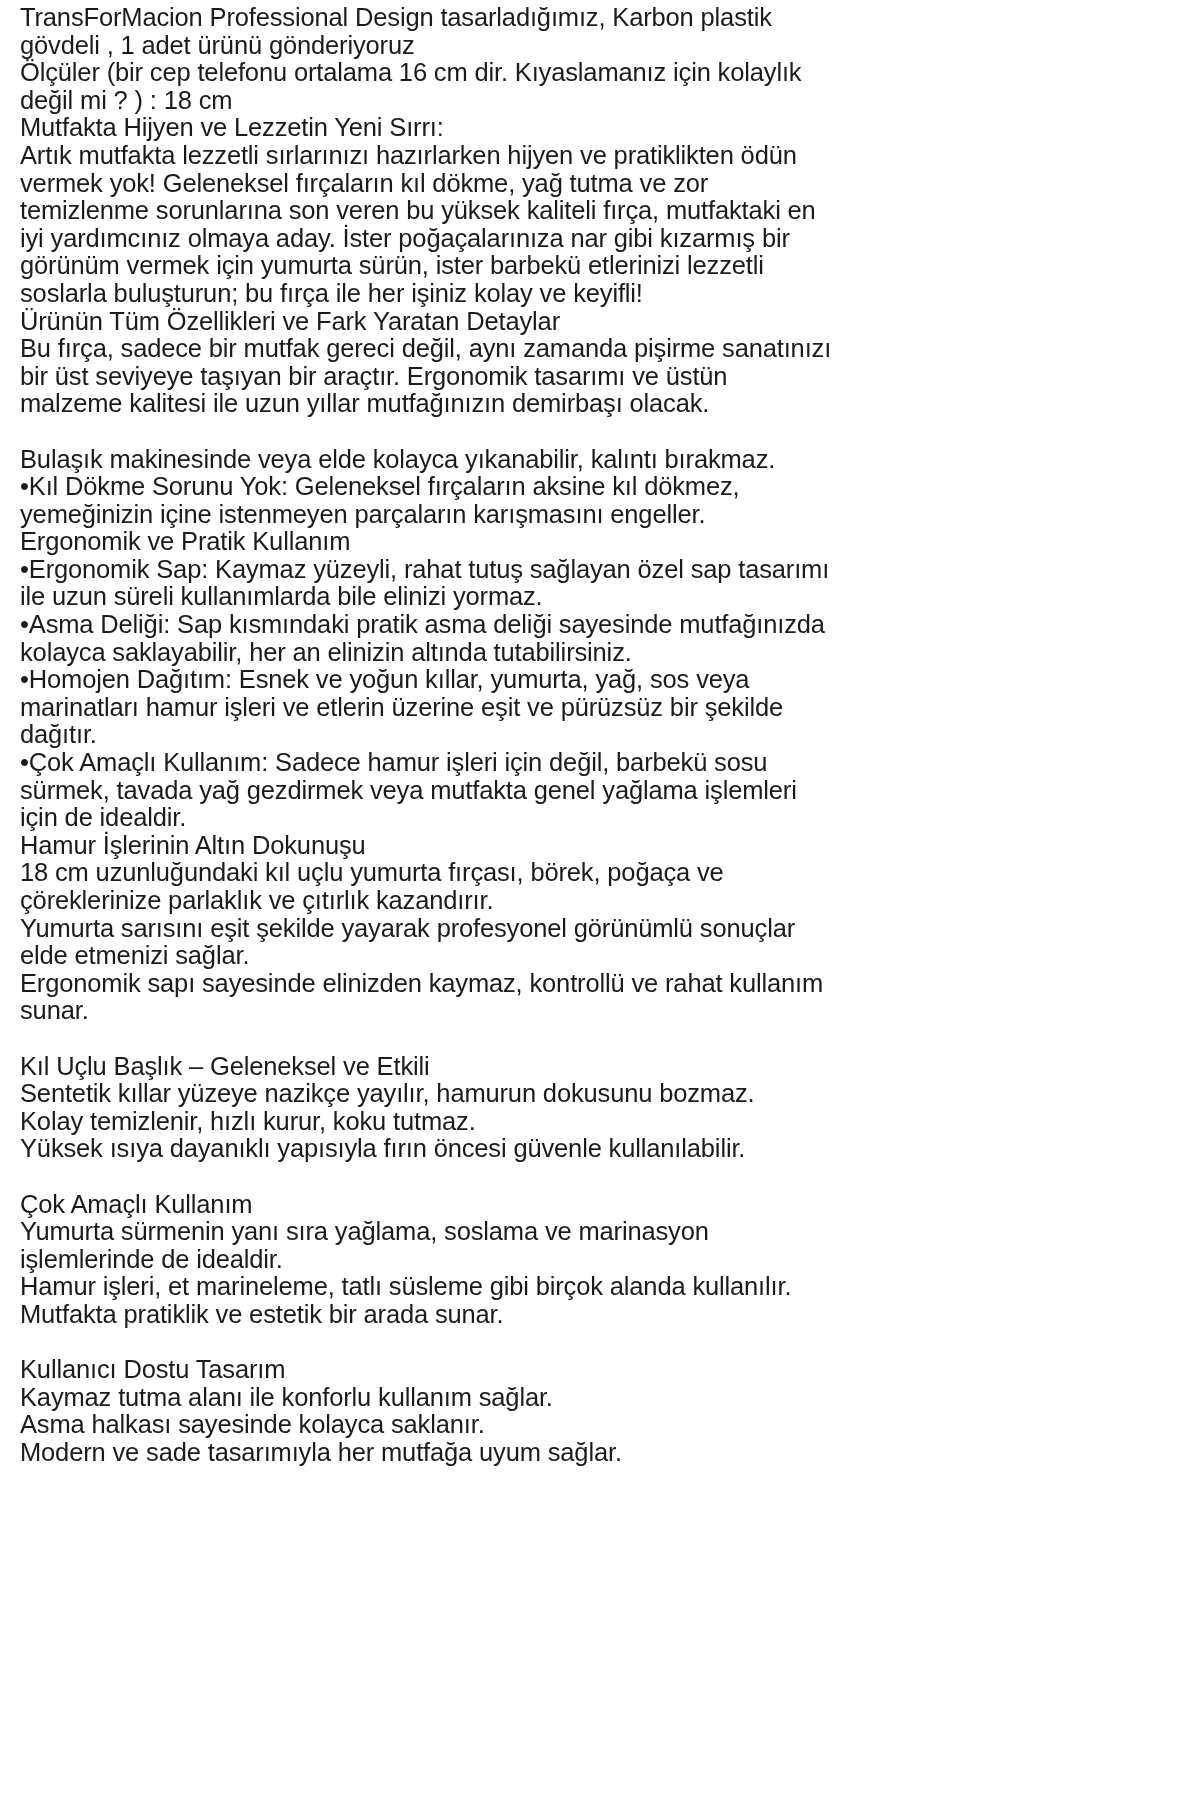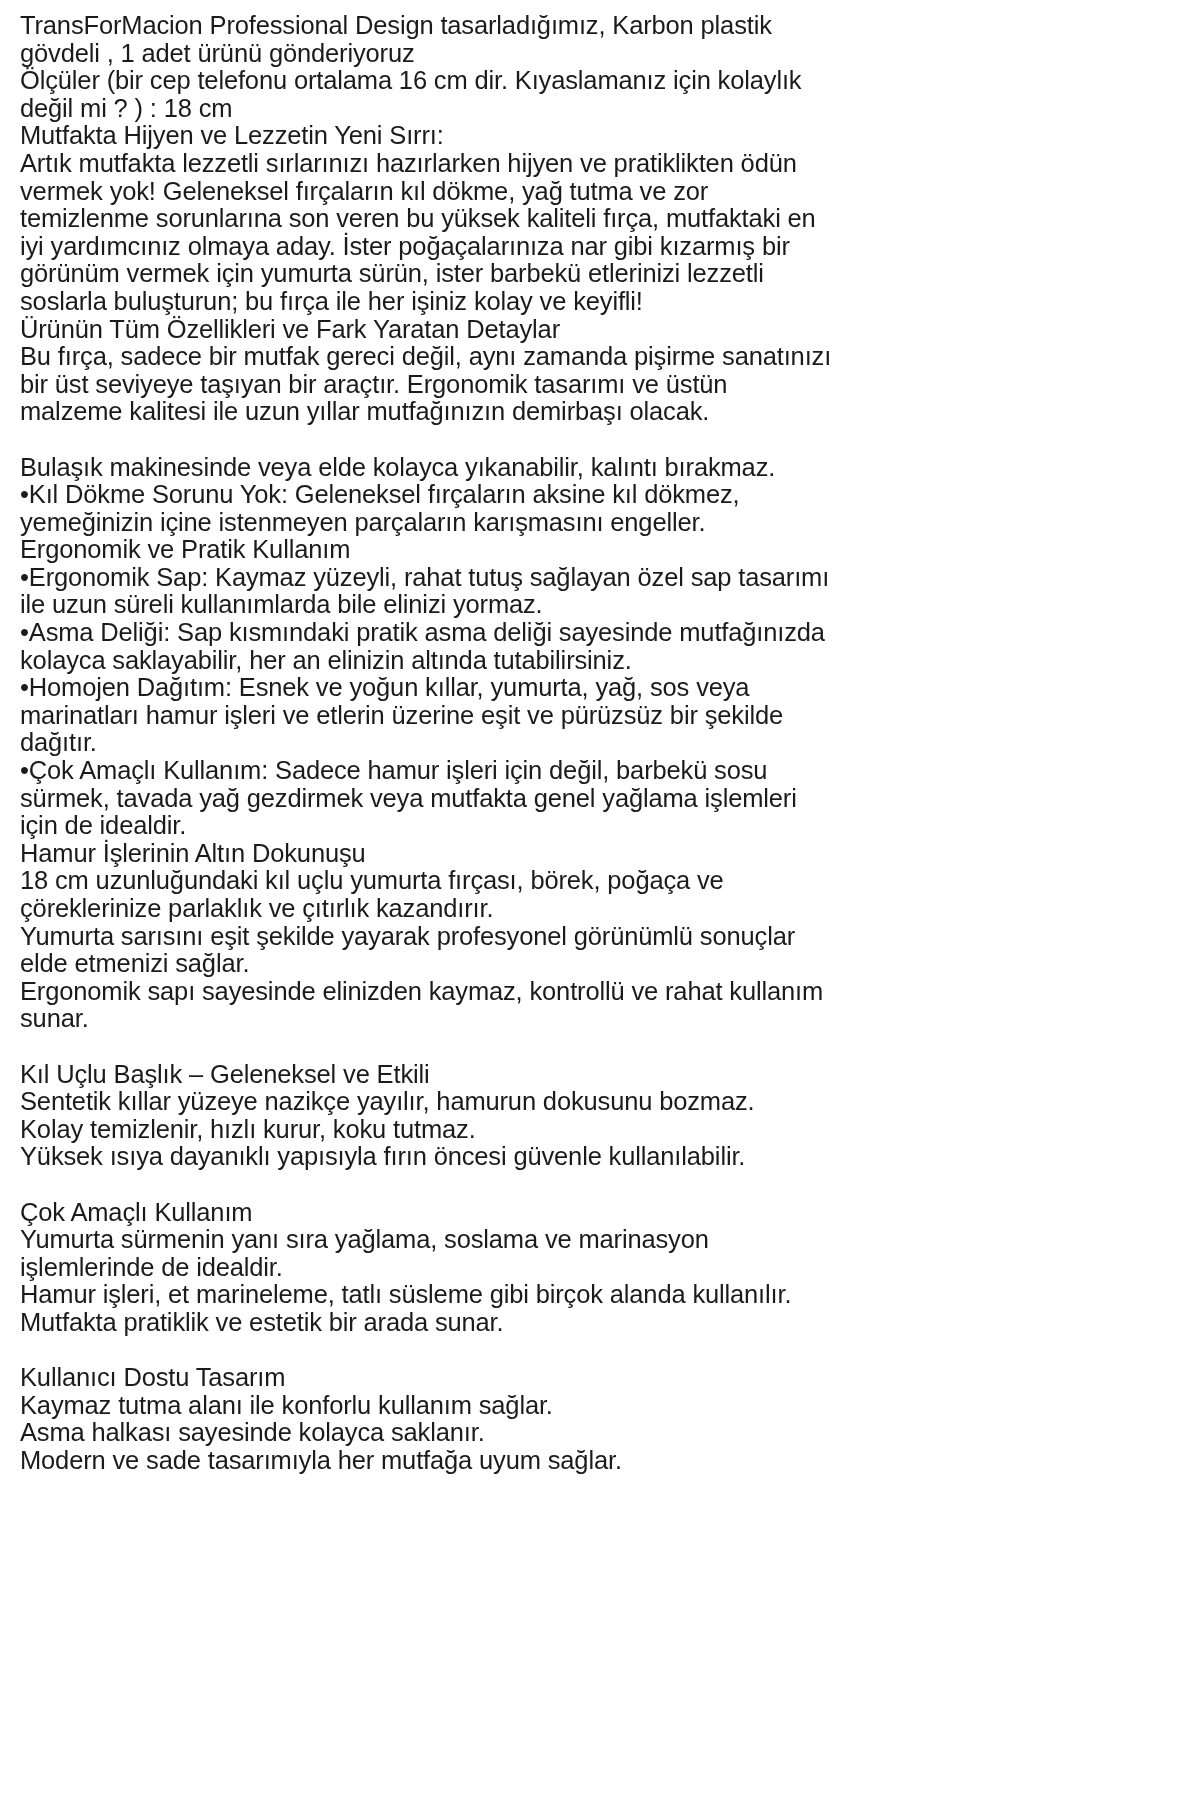--- a/index.html
+++ b/index.html
@@ -13,21 +13,21 @@
     height: 1800px;
     overflow: hidden;
     font-family: "Liberation Sans", "DejaVu Sans", sans-serif;
     color: #1c1c1c;
     -webkit-font-smoothing: antialiased;
   }
   .page {
     width: 1200px;
     height: 1384px;
     box-sizing: border-box;
-    padding: 12px 20px 0 20px;
+    padding: 4px 20px 0 20px;
     background: #ffffff;
   }
   .desc-body {
     font-size: 25.5px;
     line-height: 27.6px;
     letter-spacing: -0.15px;
     color: #1b1b1b;
     white-space: pre-wrap;
     word-break: normal;
     max-width: 1010px;

